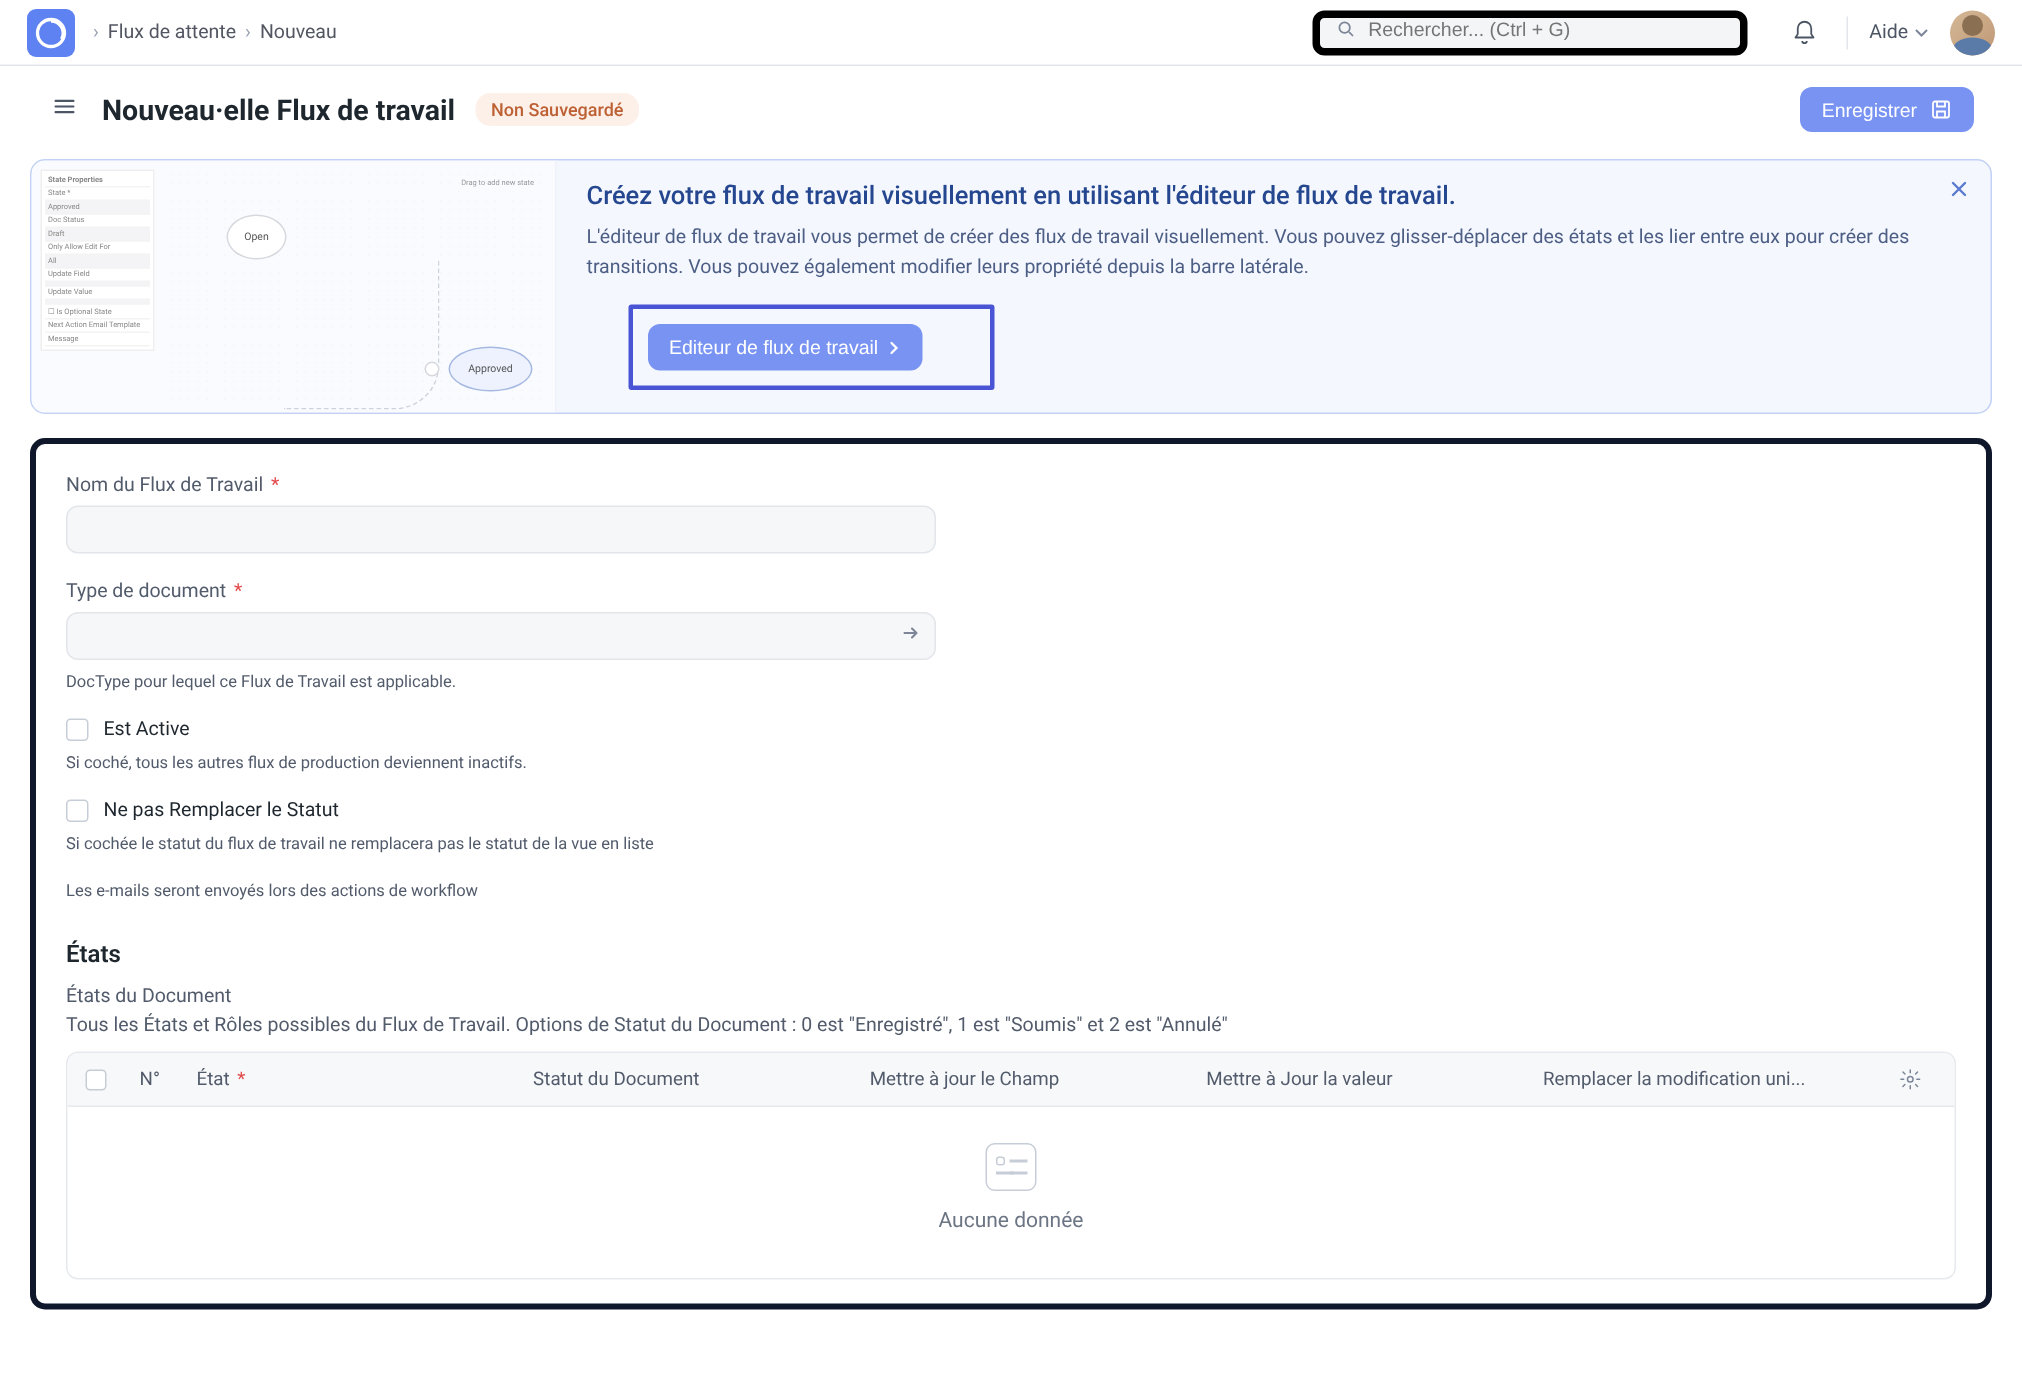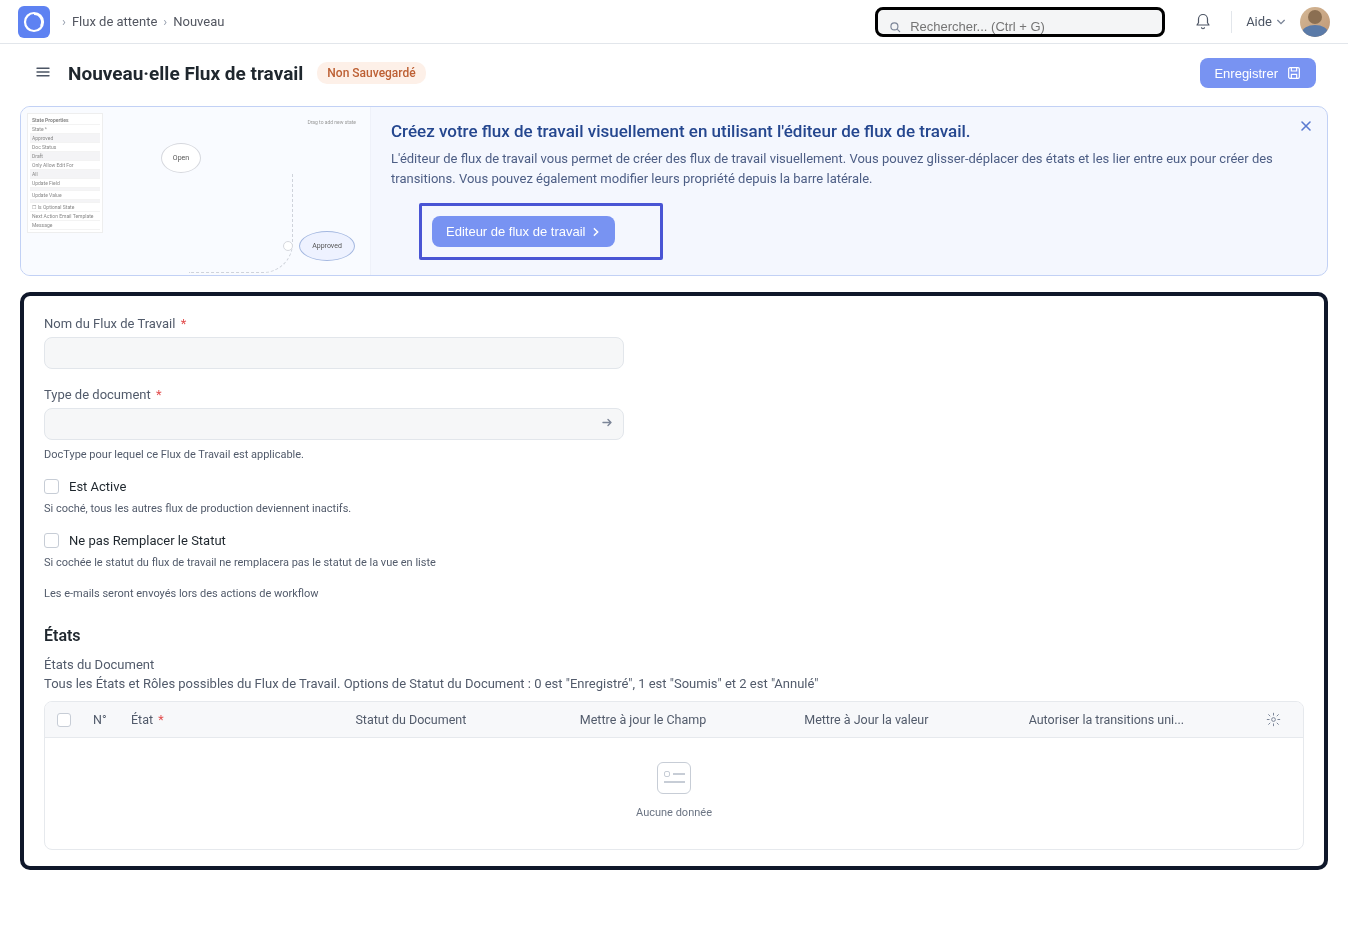--- a/index.html
+++ b/index.html
@@ -6,21 +6,21 @@
     body { font-family: -apple-system, BlinkMacSystemFont, "Segoe UI", Roboto, sans-serif; background: #fff; color: #1f272e; font-size: 14px; }
     
     
     .topnav { display: flex; align-items: center; height: 44px; padding: 0 18px; border-bottom: 1px solid #e2e6eb; }
     .logo { width: 32px; height: 32px; background: #5e82f2; border-radius: 6px; display: flex; align-items: center; justify-content: center; }
     .logo svg { width: 24px; height: 24px; }
     .breadcrumb { margin-left: 12px; display: flex; align-items: center; gap: 6px; color: #525660; font-size: 13px; }
     .breadcrumb .sep { color: #98a1b0; }
     .breadcrumb a { color: #525660; text-decoration: none; }
     .spacer { flex: 1; }
-    .search { display: flex; align-items: flex-end; width: 290px; height: 30px; background: #f4f5f6; border: 3px solid #000000; border-radius: 8px; padding: 0 10px; color: #7c8698; }
+    .search { display: flex; align-items: flex-start; width: 290px; height: 30px; background: #f4f5f6; border: 5px solid #000000; border-radius: 8px; padding: 0 10px; color: #7c8698; }
     .search svg { width: 14px; height: 14px; margin-right: 8px; }
     .search input { border: none; background: transparent; outline: none; font-size: 13px; color: #7c8698; flex:1; }
     .bell { width: 28px; height: 28px; margin-left: 24px; display: flex; align-items:center; justify-content:center; cursor:pointer; }
     .divider-v { width: 1px; height: 22px; background: #e2e6eb; margin: 0 14px; }
     .help { display:flex; align-items:center; gap:4px; color:#4c5564; cursor:pointer; font-size:13px; }
     .avatar { width: 30px; height: 30px; border-radius: 50%; background: linear-gradient(135deg,#d4b896,#c09876); margin-left: 14px; overflow:hidden; position:relative; }
     .avatar::after { content:""; position:absolute; top:3px; left:50%; transform:translateX(-50%); width:14px; height:14px; border-radius:50%; background:#8b6f52; }
     .avatar::before { content:""; position:absolute; bottom:-4px; left:50%; transform:translateX(-50%); width:26px; height:16px; border-radius:50% 50% 0 0; background:#5a7aa8; }
 
     
@@ -39,21 +39,21 @@
     .banner-desc { color: #4d5e85; font-size: 13px; line-height: 1.55; margin-bottom: 14px; }
     .banner-btn-wrap { display:inline-block; border: 3px solid #4955d4; padding: 10px 45px 10px 10px; border-radius:2px;margin-left:28px; }
     .banner-btn { background: #7893f2; color:#fff; border:none; padding: 8px 14px; border-radius: 8px; font-size: 13px; font-weight: 500; display:flex; align-items:center; gap:6px; cursor:pointer; }
     .banner-close { position:absolute; top:12px; right:14px; cursor:pointer; color:#5a7ad0; }
 
     
     .mock-sidebar { position:absolute; left:6px; top:6px; width:76px; background:#fff; border:1px solid #eee; font-size:5px; color:#888; padding:2px; }
     .mock-sidebar div { padding:1px 2px; border-bottom:0.5px solid #f3f3f3; }
     .mock-canvas { position:absolute; left:90px; top:6px; right:6px; bottom:6px; background-image: radial-gradient(#e8e9ec 0.6px, transparent 0.6px); background-size:6px 6px; }
     .mock-node { position:absolute; background:#fff; border:1px solid #d6d8de; border-radius:50%; font-size:7px; display:flex; align-items:center; justify-content:center; color:#555; }
-    .mock-node.open { top:30px; left:50px; width:40px; height:30px; }
+    .mock-node.open { top:30px; left:40px; width:40px; height:30px; }
     .mock-node.approved { bottom:8px; left:188px; width:56px; height:30px; border-color:#a4b8e0; background:#eef2ff; }
     .mock-dot { position:absolute; width:10px; height:10px; border:1px solid #d6d8de; border-radius:50%; background:#fff; bottom:18px; left:172px; }
     .mock-link { position:absolute; border:1px dashed #cfd3db; border-radius:0 0 30px 0; border-top:none; border-left:none; top:60px; left:78px; width:104px; height:100px; }
     .mock-label { position:absolute; top:6px; right:8px; font-size:5px; color:#999; }
 
     
     .card { margin: 0 20px 40px; border: 4px solid #0f172a; border-radius: 10px; padding: 20px 20px 16px; }
     .field { margin-bottom: 18px; max-width: 580px; }
     .label { font-size: 13px; color: #525b6b; margin-bottom: 6px; display:block; }
     .req { color: #e24c4c; margin-left: 2px; }
@@ -78,21 +78,21 @@
     .tbl-hdr .col { padding: 0 10px; }
     .col-check { width: 38px; display:flex; justify-content:center; }
     .col-check input { width:14px; height:14px; appearance:none; border:1px solid #c7cdd6; border-radius:3px; background:#fff; cursor:pointer; }
     .col-n { width: 38px; }
     .col-state { flex: 1.1; }
     .col-status { flex: 1.1; }
     .col-field { flex: 1.1; }
     .col-value { flex: 1.1; }
     .col-auth { flex: 1.1; overflow:hidden; white-space:nowrap; text-overflow:ellipsis; }
     .col-gear { width: 60px; display:flex; justify-content:center; }
-    .empty { padding: 24px 0 30px; display:flex; flex-direction:column; align-items:center; gap:12px; color: #6c7584; font-size: 11px; }
+    .empty { padding: 24px 0 30px; display:flex; flex-direction:column; align-items:center; gap:12px; color: #6c7584; font-size: 14px; }
     .empty-icon { width: 34px; height: 32px; border: 1px solid #c7cdd6; border-radius: 6px; position:relative; }
     .empty-icon::before { content:""; position:absolute; top:8px; left:6px; width:4px; height:4px; border:1px solid #c7cdd6; border-radius:2px; }
     .empty-icon::after { content:""; position:absolute; top:10px; left:15px; width:12px; height:1.5px; background:#c7cdd6; box-shadow: 0 8px 0 #c7cdd6, -9px 8px 0 #c7cdd6; }
 
     .truncate { overflow:hidden; white-space:nowrap; text-overflow:ellipsis; }
   </style>
 </head>
 <body>
 
 <div class="topnav">
@@ -242,21 +242,21 @@
   <div class="tbl">
     <div class="tbl-hdr">
       <div class="col col-check">
           <input type="checkbox" style="">
         </div>
       <div class="col col-n">N°</div>
       <div class="col col-state"><span>État</span> <span class="req">*</span></div>
       <div class="col col-status">Statut du Document</div>
       <div class="col col-field">Mettre à jour le Champ</div>
       <div class="col col-value">Mettre à Jour la valeur</div>
-      <div class="col col-auth truncate">Autoriser la transitions uni...</div>
+      <div class="col col-auth truncate">Remplacer la modification uni...</div>
       <div class="col col-gear">
         <svg width="15" height="15" viewBox="0 0 24 24" fill="none">
             <circle cx="12" cy="12" r="3" stroke="#7c8698" stroke-width="1.6"></circle>
             <path d="M12 2v3M12 19v3M4.2 4.2l2.1 2.1M17.7 17.7l2.1 2.1M2 12h3M19 12h3M4.2 19.8l2.1-2.1M17.7 6.3l2.1-2.1" stroke="#7c8698" stroke-width="1.6" stroke-linecap="round"></path>
           </svg>
       </div>
     </div>
     <div class="empty">
       <div class="empty-icon"></div>
       <div>Aucune donnée</div>

